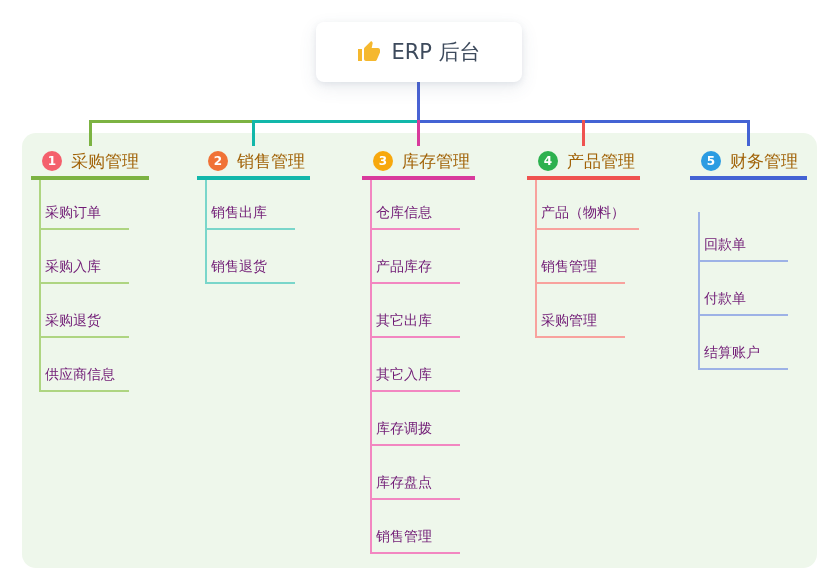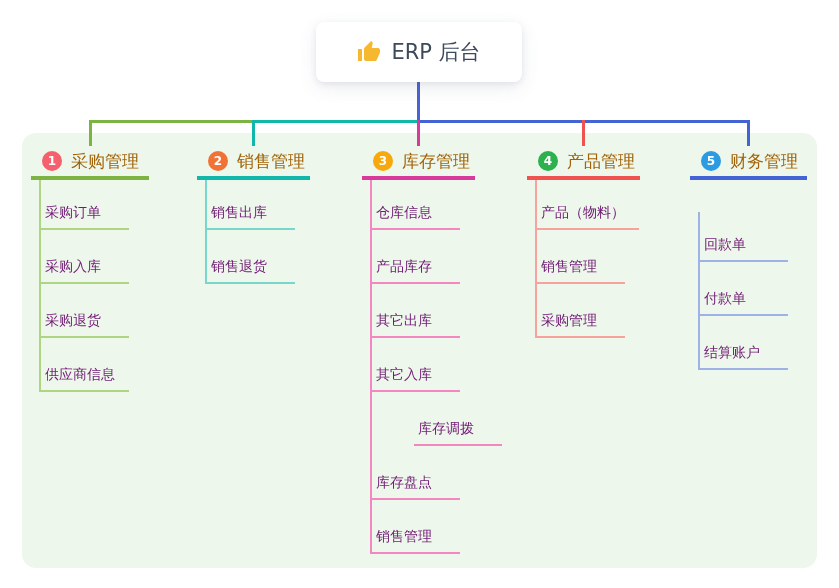--- a/index.html
+++ b/index.html
@@ -91,21 +91,21 @@
       <div class="branch" style="left: 362px;">
         <div class="branch-header" style="width: 102px; border-bottom: 4px solid rgb(216, 58, 156);">
           <span class="badge" style="background: rgb(247, 168, 13);">3</span>
           <span class="branch-title">库存管理</span>
         </div>
         <div class="children" style="border-left: 2px solid rgb(242, 135, 193);">
           <div class="child" style="border-bottom: 2px solid rgb(242, 135, 193);">仓库信息</div>
           <div class="child" style="border-bottom: 2px solid rgb(242, 135, 193);">产品库存</div>
           <div class="child" style="border-bottom: 2px solid rgb(242, 135, 193);">其它出库</div>
           <div class="child" style="border-bottom: 2px solid rgb(242, 135, 193);">其它入库</div>
-          <div class="child" style="border-bottom: 2px solid rgb(242, 135, 193); margin-left: 42px;">库存调拨</div>
+          <div class="child" style="border-bottom: 2px solid rgb(242, 135, 193);">库存调拨</div>
           <div class="child" style="border-bottom: 2px solid rgb(242, 135, 193);">库存盘点</div>
           <div class="child" style="border-bottom: 2px solid rgb(242, 135, 193);">销售管理</div>
         </div>
       </div>
       <div class="branch" style="left: 527px;">
         <div class="branch-header" style="width: 102px; border-bottom: 4px solid rgb(239, 83, 80);">
           <span class="badge" style="background: rgb(45, 177, 79);">4</span>
           <span class="branch-title">产品管理</span>
         </div>
         <div class="children" style="border-left: 2px solid rgb(248, 162, 157);">

